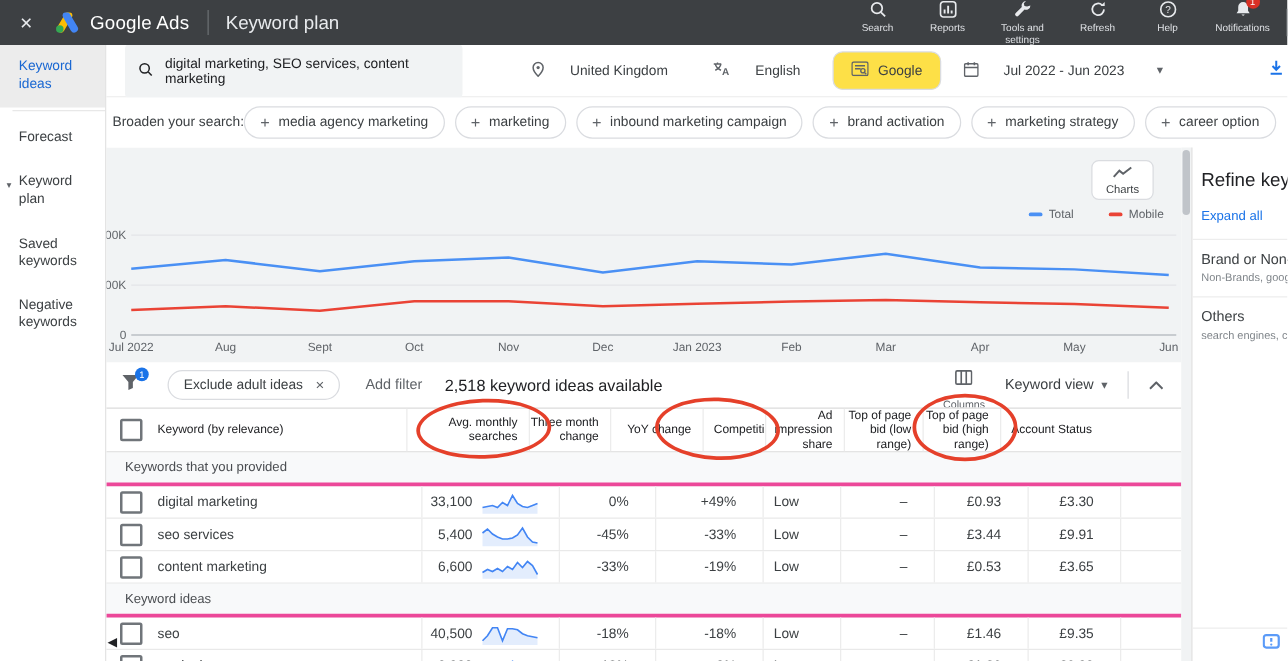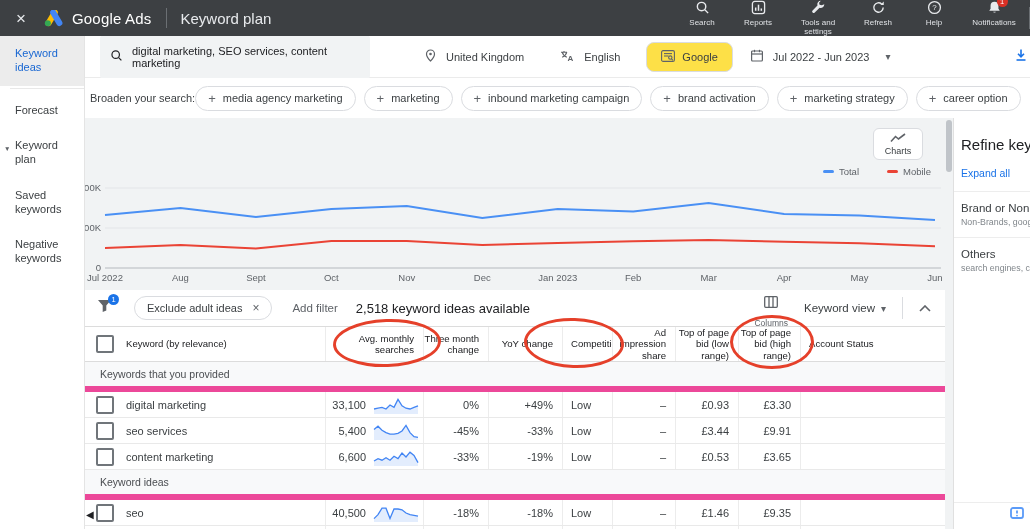--- a/index.html
+++ b/index.html
@@ -32,21 +32,21 @@
   .side-item.selected{background:#ececec;color:#1967d2;}
   .side-sep{height:1px;background:#e8e8e8;margin:2px 0 4px 10px;}
   .side-caret{position:absolute;left:4px;top:13px;}
   .side-caret::after{content:"▼";font-size:6.5px;color:#5f6368;}
 
   
   .searchrow{position:absolute;left:85px;top:36px;width:945px;height:42px;background:#fff;
              border-bottom:1px solid #ebebeb;box-sizing:border-box;display:flex;align-items:center;padding-left:15px;z-index:4;}
   .search-input{width:250px;height:44px;background:#f1f3f4;border-radius:4px;display:flex;align-items:center;
                 padding:0 10px;gap:9px;font-size:11px;color:#202124;cursor:text;}
-  .sr-item{display:flex;align-items:center;gap:10px;font-size:11px;color:#3c4043;cursor:pointer;white-space:nowrap;}
+  .sr-item{display:flex;align-items:center;gap:20px;font-size:11px;color:#3c4043;cursor:pointer;white-space:nowrap;}
   .sr-loc{margin-left:55px;}
   .sr-lang{margin-left:36px;}
   .network-box{margin-left:26px;border:1px solid #dadce0;border-radius:8px;padding:7px 14px;display:flex;align-items:center;gap:7px;
                font-size:11px;color:#3c4043;background:#fde047;cursor:pointer;}
   .sr-date{margin-left:18px;}
   .caret::after{content:"▾";color:#5f6368;font-size:10px;margin-left:6px;}
   .download{margin-left:auto;margin-right:2px;cursor:pointer;}
 
   
   .chipsrow{position:absolute;left:85px;top:78px;width:945px;height:40px;background:#fff;display:flex;align-items:center;
@@ -81,28 +81,28 @@
   .columns-btn span{font-size:8.5px;color:#5f6368;margin-top:8px;}
   .view-select{font-size:11.5px;color:#3c4043;cursor:pointer;display:flex;align-items:center;}
   .tbar-div{width:1px;height:22px;background:#dadce0;}
   .collapse{cursor:pointer;display:flex;align-items:center;}
 
   
   .table{position:absolute;left:85px;top:326px;width:860px;bottom:0;background:#fff;border-top:1px solid #dcdcdc;z-index:3;}
   .trow{display:grid;grid-template-columns:240px 98px 65px 74px 50px 63px 63px 62px 1fr;border-bottom:1px solid #e9e9e9;}
   .thead{height:34px;border-bottom:1px solid #dcdcdc;}
   .thead .cell{font-size:9.6px;color:#202124;line-height:1.15;overflow:hidden;}
-  .drow{height:25px;cursor:pointer;}
+  .drow{height:25px;cursor:pointer;gap:12px;}
   .cell{display:flex;align-items:center;box-sizing:border-box;min-width:0;}
   .cell + .cell{border-left:1px solid #ececec;}
   .c-num{justify-content:flex-end;padding-right:9px;text-align:right;font-size:11px;color:#3c4043;}
   .c-left{justify-content:flex-start;padding-left:8px;font-size:11px;color:#3c4043;}
   .c-kw{padding-left:0;font-size:11px;color:#3c4043;}
   .cb{width:14px;height:14px;border:2px solid #70757a;border-radius:2px;background:#fff;flex:none;margin:0 12px 0 11px;cursor:pointer;}
-  .sec-row{background:#f8f9fa;border-bottom:6px solid #ec4899;font-size:10.5px;color:#4a4d51;padding:6px 0 6px 15px;}
+  .sec-row{background:#f8f9fa;border-bottom:3px solid #ec4899;font-size:10.5px;color:#4a4d51;padding:6px 0 6px 15px;}
   .c-avg{display:flex;align-items:center;justify-content:flex-end;gap:7px;padding-right:4px;font-size:11px;color:#3c4043;}
 
   
   .ann{position:absolute;border:3px solid #e5402a;border-radius:50%;z-index:15;pointer-events:none;}
   .ann1{left:333px;top:319px;width:102px;height:42px;transform:rotate(-2deg);}
   .ann2{left:524px;top:318px;width:94px;height:44px;transform:rotate(2deg);}
   .ann3{left:730px;top:315px;width:78px;height:48px;}
 
   
   .vscroll{position:absolute;left:945px;top:118px;width:8px;bottom:0;background:#f1f3f4;z-index:6;}

